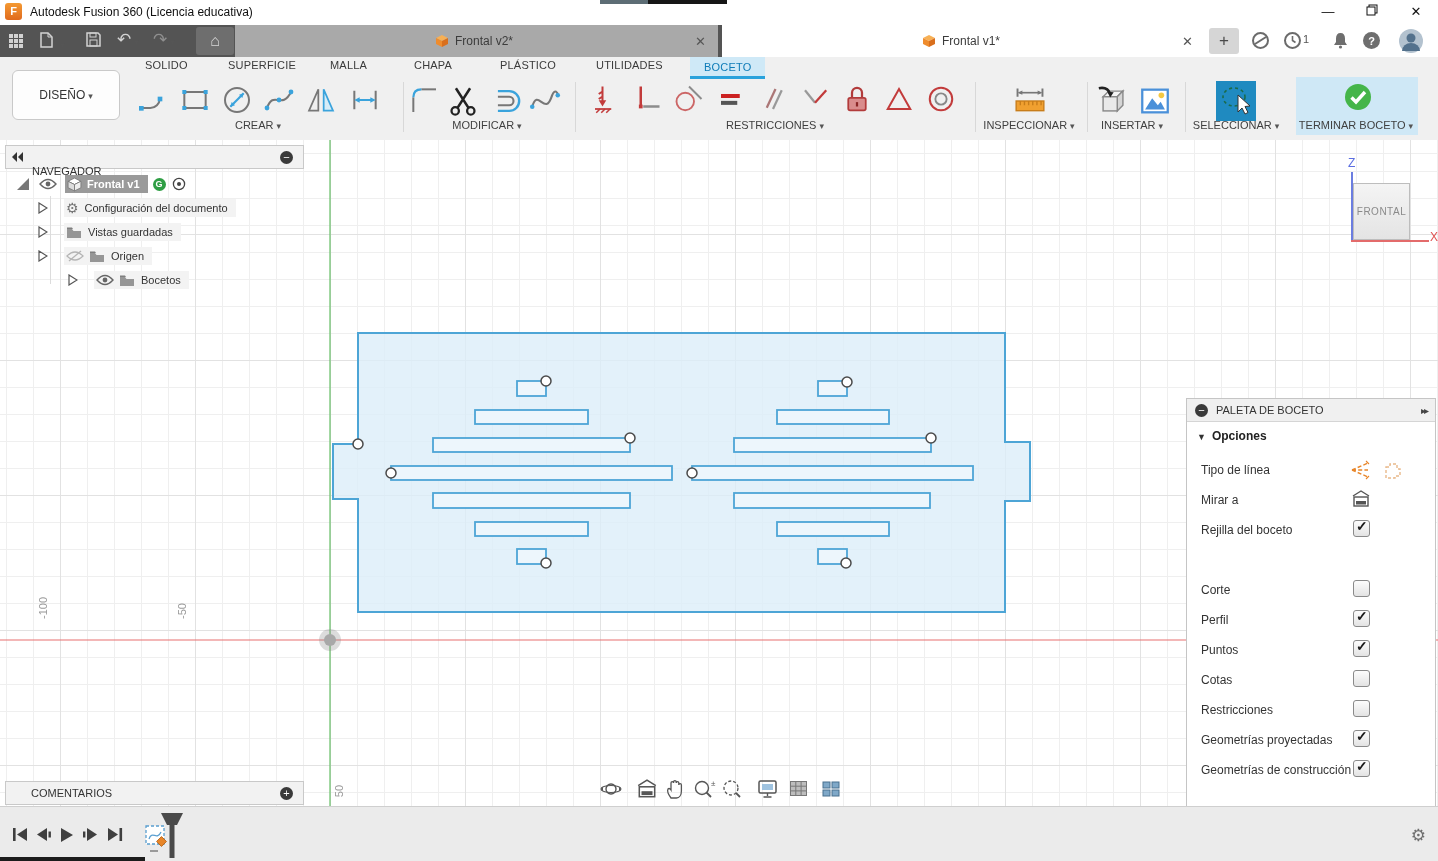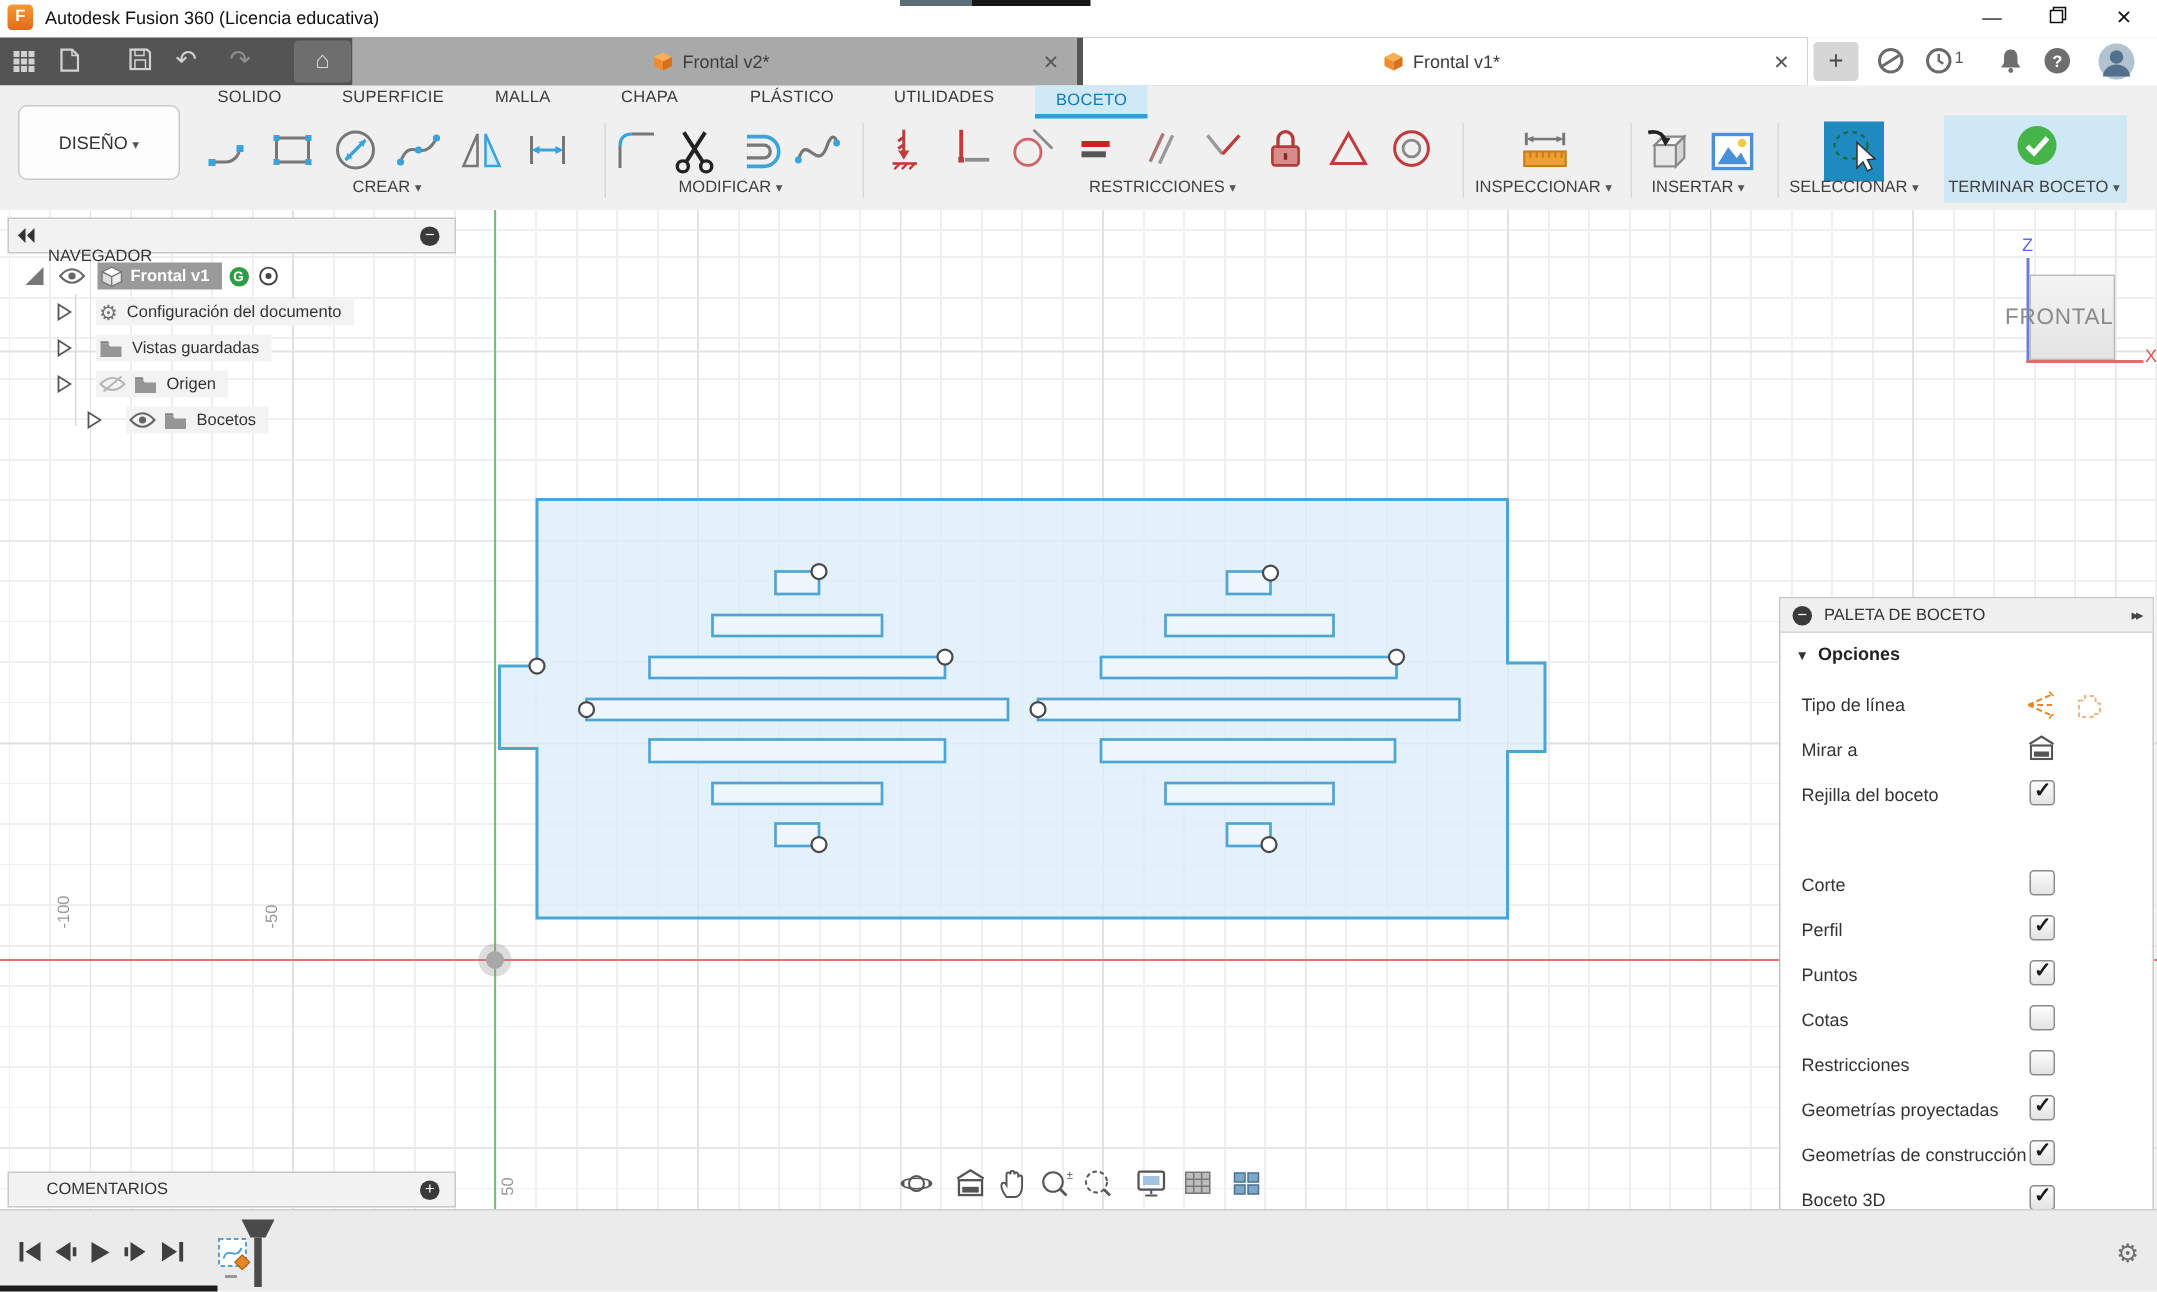--- a/index.html
+++ b/index.html
@@ -45,21 +45,21 @@
     background-position:60px 0,0 95px,6px 0,0 14px;}
   .axis-label{position:absolute;color:#9a9a9a;font-size:11px;transform:rotate(-90deg);transform-origin:center;}
   
   .panel-header{position:absolute;background:#f2f2f2;border:1px solid #c9c9c9;display:flex;align-items:center;font-size:11px;color:#333;}
   .circle-btn{width:13px;height:13px;border-radius:50%;background:#3a3a3a;color:#fff;font-size:11px;line-height:12px;text-align:center;}
   .tree-row{position:absolute;display:flex;align-items:center;height:18px;font-size:11px;color:#333;}
   .tree-tile{background:#f3f3f3;display:flex;align-items:center;height:18px;padding:0 8px 0 2px;}
   .sel-row-tile{background:#9a9a9a;color:#fff;font-weight:bold;display:flex;align-items:center;height:18px;padding:0 8px 0 2px;}
   .gbadge{width:13px;height:13px;border-radius:50%;background:#2e9e44;color:#fff;font-size:9px;font-weight:bold;text-align:center;line-height:13px;}
   
-  .viewcube-face{position:absolute;left:1352px;top:172px;width:57px;height:57px;background:linear-gradient(#f4f4f4,#e4e4e4);border:1px solid #bdbdbd;color:#8a8a8a;font-size:15px;letter-spacing:.5px;display:flex;align-items:center;justify-content:flex-end;}
+  .viewcube-face{position:absolute;left:1352px;top:172px;width:57px;height:57px;background:linear-gradient(#f4f4f4,#e4e4e4);border:1px solid #bdbdbd;color:#8a8a8a;font-size:10px;letter-spacing:.5px;display:flex;align-items:center;justify-content:center;}
   
   .spalette{position:absolute;left:1186px;top:258px;width:250px;height:448px;background:#fff;border:1px solid #c5c5c5;box-sizing:border-box;}
   .prow{position:absolute;left:0;width:100%;height:28px;}
   .plabel{position:absolute;left:14px;top:6px;font-size:12px;color:#333;}
   .cbx{position:absolute;left:166px;top:3px;width:15px;height:15px;border:1px solid #8a8a8a;border-radius:3px;background:linear-gradient(#fdfdfd,#e3e3e3);}
   .cbx.checked::after{content:"✓";position:absolute;left:2px;top:-3px;font-size:14px;font-weight:bold;color:#1a1a1a;}
   .finish-btn{position:absolute;right:12px;top:5px;padding:3px 10px;background:#ececec;border:1px solid #a8a8a8;font-size:12px;color:#444;}
   
   .timeline{position:absolute;left:0;top:806px;width:1438px;height:55px;background:#ebebeb;border-top:1px solid #cfcfcf;}
   .pb{position:absolute;top:20px;}
@@ -489,21 +489,21 @@
             <path d="M3 11 L15 1" stroke="#b5b5b5" stroke-width="1.3"></path>
           </svg>
         <svg width="16" height="13" viewBox="0 0 16 13" style="margin-right:6px;">
             <path d="M1 3 h5 l1.5 2 h7.5 v7 h-14 z" fill="#969696"></path>
             <path d="M1 3 v-1.5 h5 l1 1.5 z" fill="#7f7f7f"></path>
           </svg>
         <span>Origen</span>
       </span>
     </div>
 
-    <div class="tree-row" style="left:42px;top:131px;padding-left:16px;">
+    <div class="tree-row" style="left:52px;top:131px;padding-left:16px;">
       <svg width="10" height="12" viewBox="0 0 10 12">
           <polygon points="1,1 9,6 1,11" fill="#fff" stroke="#555" stroke-width="1.2"></polygon>
         </svg>
       <span class="tree-tile" style="margin-left:16px;">
         <svg width="18" height="12" viewBox="0 0 18 12" style="margin-right:5px;">
             <path d="M1 6 Q9 -3 17 6 Q9 15 1 6 z" fill="none" stroke="#666" stroke-width="1.4"></path>
             <circle cx="9" cy="6" r="2.4" fill="#666"></circle>
           </svg>
         <svg width="16" height="13" viewBox="0 0 16 13" style="margin-right:6px;">
             <path d="M1 3 h5 l1.5 2 h7.5 v7 h-14 z" fill="#969696"></path>
@@ -576,24 +576,20 @@
           <span class="cbx"></span>
         </div>
       <div class="prow" style="top:328px;">
           <span class="plabel">Geometrías proyectadas</span>
           <span class="cbx checked"></span>
         </div>
       <div class="prow" style="top:358px;">
           <span class="plabel">Geometrías de construcción</span>
           <span class="cbx checked"></span>
         </div>
-      <div class="prow" style="top:388px;">
-          <span class="plabel">Boceto 3D</span>
-          <span class="cbx checked"></span>
-        </div>
 
       <div style="position:absolute;left:0;top:416px;width:100%;border-top:1px solid #d9d9d9;height:31px;">
         <span class="finish-btn">Terminar boceto</span>
       </div>
     </div>
 
     <div class="panel-header" style="left:5px;top:641px;width:297px;height:22px;">
       <span style="margin-left:25px;">COMENTARIOS</span>
       <span class="circle-btn" style="position:absolute;right:10px;">+</span>
     </div>

